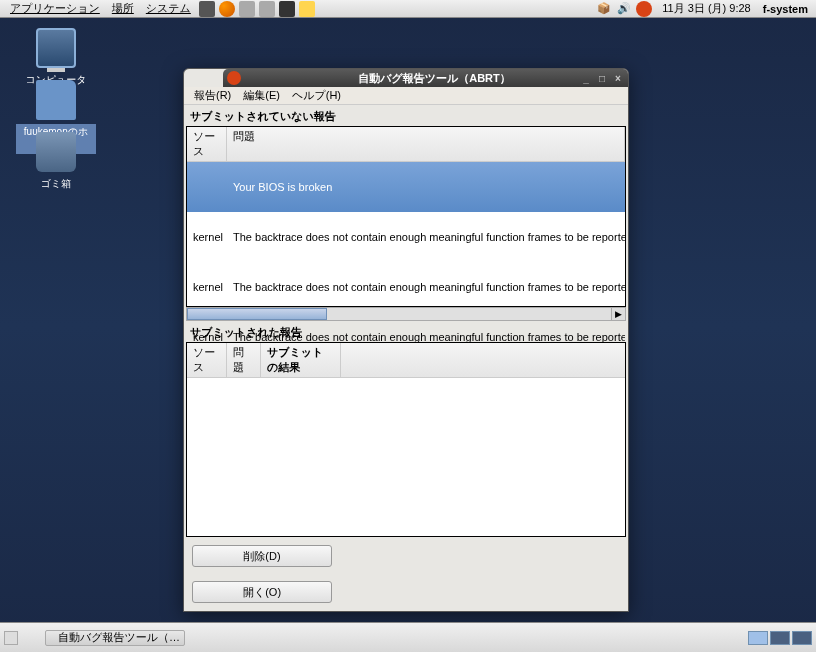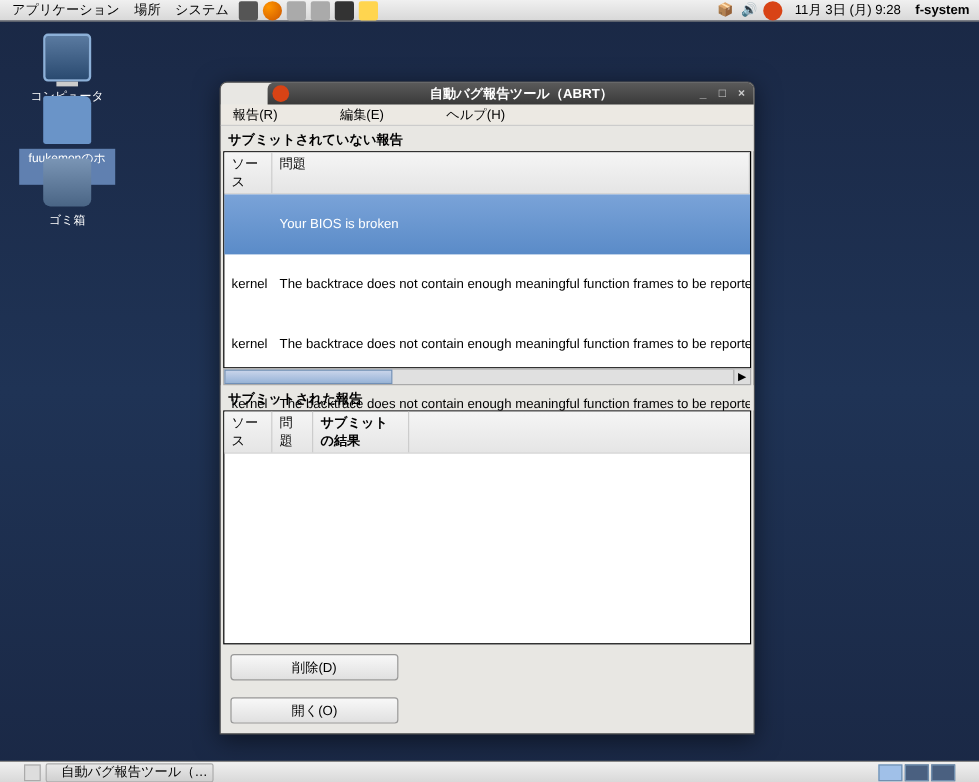--- a/index.html
+++ b/index.html
@@ -1,19 +1,19 @@
 <!DOCTYPE html>
 <html><head>
 <meta charset="utf-8">
 <style>
   * { box-sizing: border-box; margin: 0; padding: 0; font-family: sans-serif; font-size: 11px; }
   body { width: 816px; height: 652px; background: linear-gradient(180deg, #1a2845 0%, #1f3355 50%, #1a2845 100%); overflow: hidden; position: relative; }
   
   .top-panel { position: absolute; top: 0; left: 0; right: 0; height: 18px; background: linear-gradient(#f0f0f0, #d8d8d8); border-bottom: 1px solid #888; display: flex; align-items: center; padding: 0 4px; }
-  .top-panel .menu-item { padding: 0 6px; cursor: pointer; }
+  .top-panel .menu-item { padding: 0 6px; cursor: pointer; text-decoration: underline; }
   .top-panel .spacer { flex: 1; }
   .top-panel .tray-icon { width: 16px; height: 16px; margin: 0 2px; display: inline-flex; align-items: center; justify-content: center; }
   .top-panel .clock { padding: 0 8px; }
   .top-panel .hostname { padding: 0 4px; font-weight: bold; }
   
   .app-icon { width: 16px; height: 16px; display: inline-flex; align-items: center; justify-content: center; border-radius: 2px; margin: 0 2px; }
   .ic-foot { background: #555; }
   .ic-ff { background: radial-gradient(circle at 30% 30%, #ff9500, #cc5500); border-radius: 50%; }
   .ic-gray { background: #aaa; }
   .ic-term { background: #333; }
@@ -30,21 +30,21 @@
   .ic-folder { background: #6a94c8; border-radius: 2px 6px 2px 2px; }
   .ic-trash { background: linear-gradient(#7a95b5,#4a6585); border-radius: 4px 4px 6px 6px; }
   
   .window { position: absolute; left: 183px; top: 68px; width: 446px; background: #e8e7e3; border: 1px solid #555; border-radius: 6px 6px 0 0; box-shadow: 0 4px 20px rgba(0,0,0,0.5); }
   .titlebar { height: 18px; background: linear-gradient(#5a5a5a, #3a3a3a); border-radius: 5px 5px 0 0; display: flex; align-items: center; color: white; font-weight: bold; position: relative; margin-left: 39px; }
   .titlebar .title { flex: 1; text-align: center; }
   .titlebar .wicon { width: 14px; height: 14px; margin-left: 4px; background: #d84315; border-radius: 50%; }
   .titlebar .wbtn { width: 14px; height: 14px; margin: 0 1px; color: #ccc; display: inline-flex; align-items: center; justify-content: center; cursor: pointer; font-size: 10px; }
   .titlebar .wbtns { position: absolute; right: 2px; display: flex; }
   
-  .menubar { height: 18px; background: #ece9e3; border-bottom: 1px solid #ccc; display: flex; align-items: center; padding: 0 4px; gap: 40px; }
+  .menubar { height: 18px; background: #ece9e3; border-bottom: 1px solid #ccc; display: flex; align-items: center; padding: 0 4px; }
   .menubar .mitem { padding: 0 6px; cursor: pointer; }
   
   .section-label { font-weight: bold; padding: 4px 6px 2px; background: #e8e7e3; }
   
   .table { background: white; border: 1px solid #000000; margin: 0 2px; }
   .table .thead { display: flex; background: linear-gradient(#f5f5f5,#e5e5e5); border-bottom: 1px solid #ccc; }
   .table .th { padding: 2px 6px; border-right: 1px solid #ccc; }
   .table .tbody { min-height: 20px; }
   .table .tr { display: flex; padding: 18px 0; justify-content: flex-end; }
   .table .tr.selected { background: linear-gradient(#7aa3d8, #5a8bc8); color: white; }
@@ -57,21 +57,21 @@
   #unsub-body { height: 144px; }
   #sub-body { height: 158px; }
   
   .hscroll { height: 14px; background: #e0e0e0; border: 1px solid #aaa; margin: 0 2px; position: relative; display: flex; }
   .hscroll .thumb { width: 140px; height: 100%; background: linear-gradient(#c8d4ea,#98b4d8); border: 1px solid #7090b8; }
   .hscroll .arrow { width: 14px; background: #ddd; border-left: 1px solid #aaa; text-align: center; font-size: 9px; line-height: 12px; }
   
   .button-row { display: flex; justify-content: flex-end; padding: 8px; gap: 14px; flex-direction: column; }
   .btn { width: 140px; height: 22px; background: linear-gradient(#f8f8f8,#e0e0e0); border: 1px solid #999; border-radius: 3px; cursor: pointer; }
   
-  .bottom-panel { position: absolute; bottom: 0; left: 0; right: 0; height: 18px; background: linear-gradient(#f0f0f0,#d8d8d8); border-top: 1px solid #888; display: flex; align-items: center; padding: 0 20px; }
+  .bottom-panel { position: absolute; bottom: 0; left: 0; right: 0; height: 30px; background: linear-gradient(#f0f0f0,#d8d8d8); border-top: 1px solid #888; display: flex; align-items: center; padding: 0 4px; gap: 23px; }
   .taskbtn { height: 16px; padding: 0 8px; background: linear-gradient(#e8e8e8,#d0d0d0); border: 1px solid #aaa; border-radius: 2px; display: flex; align-items: center; gap: 4px; cursor: pointer; max-width: 140px; overflow: hidden; white-space: nowrap; }
   .taskbtn .ticon { width: 12px; height: 12px; background: #d84315; border-radius: 50%; }
   .ws-switcher { display: flex; gap: 2px; margin-left: auto; }
   .ws { width: 20px; height: 14px; background: #4a6080; border: 1px solid #7090b0; cursor: pointer; }
   .ws.active { background: #a0c0e8; }
 </style>
 </head>
 <body>
 
 <div class="top-panel">

